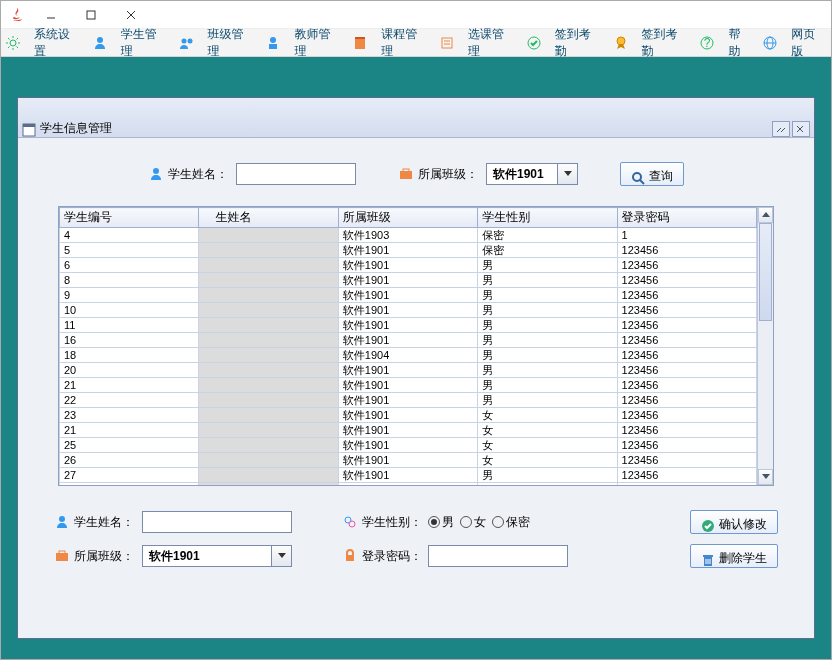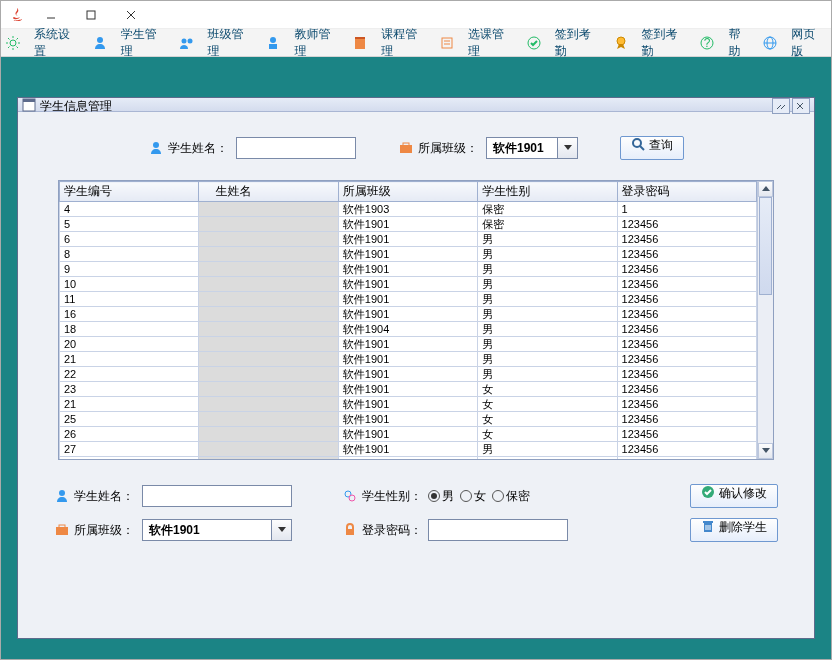--- a/index.html
+++ b/index.html
@@ -7,33 +7,33 @@
 .window { width: 832px; height: 660px; border: 1px solid #aaa; display: flex; flex-direction: column; }
 .titlebar { height: 28px; background: #fff; display: flex; align-items: center; padding: 0 4px 0 8px; border-bottom: 1px solid #eee; }
 .titlebar .java-icon { width: 16px; height: 16px; margin-right: 6px; }
 .titlebar .title { flex: 1; }
 .titlebar .wbtn { width: 40px; height: 24px; display: flex; align-items: center; justify-content: center; cursor: pointer; }
 .toolbar { height: 28px; display: flex; align-items: center; padding: 0 4px; gap: 10px; background: #f4f4f4; border-bottom: 1px solid #d4d4d4; }
 .toolbar .item { display: flex; align-items: center; gap: 13px; color: #0c4a6e; cursor: pointer; }
 .toolbar .item svg, .toolbar .item .ico { width: 16px; height: 16px; flex: none; }
 .workspace { flex: 1; background: #1b8485; position: relative; padding: 40px 16px 20px 16px; }
 .internal-frame { background: #eef1f6; border: 1px solid #5d6b8c; width: 100%; height: 100%; display: flex; flex-direction: column; }
-.if-title { height: 14px; background: linear-gradient(#e6ecf7,#d4dcee); border-bottom: 1px solid #a9b6d3; display: flex; align-items: flex-start; padding: 0 4px; }
+.if-title { height: 40px; background: linear-gradient(#e6ecf7,#d4dcee); border-bottom: 1px solid #a9b6d3; display: flex; align-items: flex-end; padding: 0 4px; }
 .if-title .if-icon { width: 14px; height: 14px; margin-right: 4px; }
 .if-title .spacer { flex: 1; }
 .if-title .ibtn { width: 18px; height: 16px; border: 1px solid #8fa0c0; margin-left: 2px; display: flex; align-items:center; justify-content:center; cursor:pointer; background:#e6ecf7; }
 .if-body { flex: 1; padding: 24px 36px 15px 36px; display: flex; flex-direction: column; }
 .filter-row { display: flex; align-items: center; gap: 8px; margin-bottom: 20px; justify-content: center; }
 .lbl { display: flex; align-items: center; gap: 4px; }
 .lbl svg, .lbl .ico { width: 16px; height: 16px; }
 .txt-input { height: 22px; border: 1px solid #7a8aa8; background: #fff; padding: 0 4px; }
 .combo { display: flex; height: 22px; border: 1px solid #7a8aa8; background: #fff; }
 .combo .combo-text { padding: 0 6px; display:flex; align-items:center; min-width: 70px; font-weight: bold;}
 .combo .combo-btn { width: 20px; border-left: 1px solid #7a8aa8; background: linear-gradient(#fdfdfd,#e3e7ef); display:flex; align-items:center; justify-content:center; cursor:pointer; }
-.btn { display:flex; align-items:flex-start; gap:4px; height: 24px; padding: 0 10px; border:1px solid #6f98d0; border-radius: 2px; background: linear-gradient(#fefefe,#e6eefb); cursor:pointer; }
+.btn { display:flex; align-items:flex-end; gap:4px; height: 24px; padding: 0 10px; border:1px solid #6f98d0; border-radius: 2px; background: linear-gradient(#fefefe,#e6eefb); cursor:pointer; }
 .btn svg { width:14px; height:14px; }
 .table-wrap { display:flex; border:1px solid #8fa0c0; height: 280px; margin: 0 4px 24px 4px; }
 .table-scroll { flex:1; overflow:hidden; }
 .sbar { width: 16px; background: #ebeef5; border-left:1px solid #bcc7dd; display:flex; flex-direction:column; }
 .sbar .arrow { height:16px; border:1px solid #bcc7dd; margin:0; display:flex; align-items:center; justify-content:center; cursor:pointer; background:linear-gradient(#fdfdfd,#e3e7ef); }
 .sbar .track { flex:1; position:relative; }
 .sbar .thumb { position:absolute; left:1px; right:1px; top:0; height:40%; background: linear-gradient(#e6ecf7,#cfd9ee); border:1px solid #9fb0d0; }
 table { border-collapse: collapse; width: 100%; }
 th { background: linear-gradient(#f7f9fd,#e5eaf4); border:1px solid #9fb0d0; height:18px; font-weight: normal; text-align:left; padding: 1px 4px; }
 td { border:1px solid #c9d3e6; height:14px; padding: 0 4px; background:#fff; font-size:11px; white-space:nowrap; line-height:14px; }

